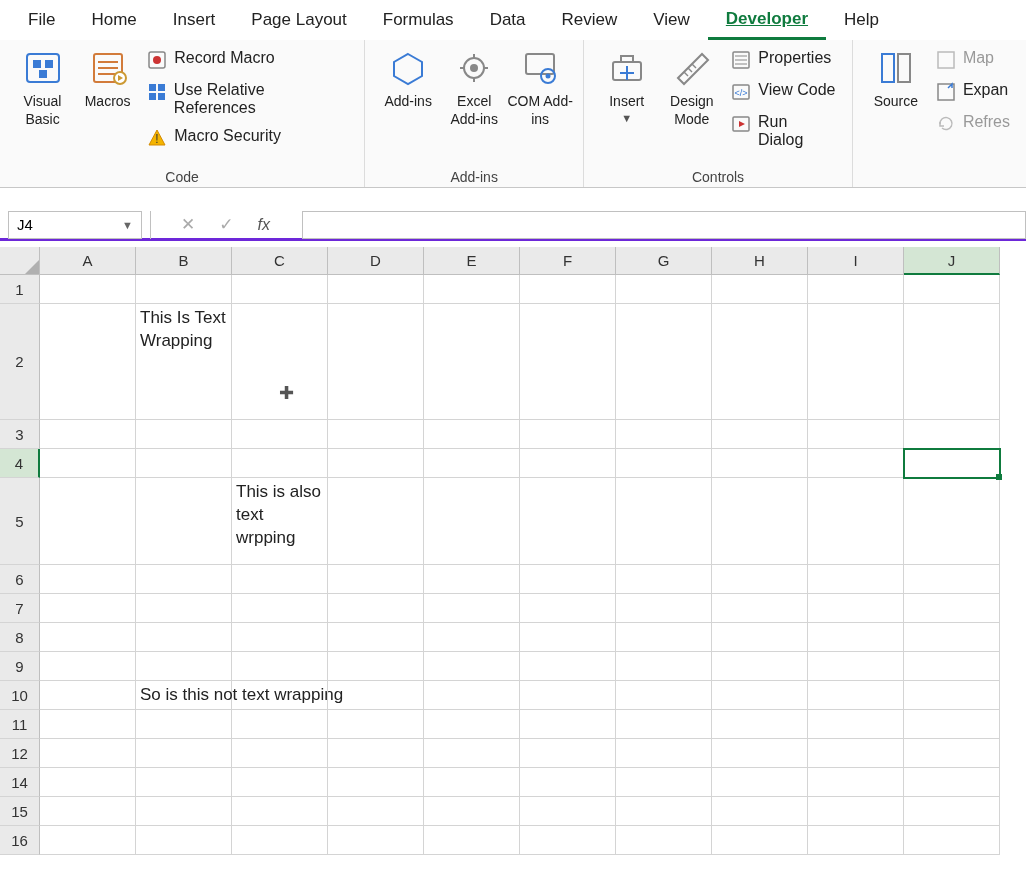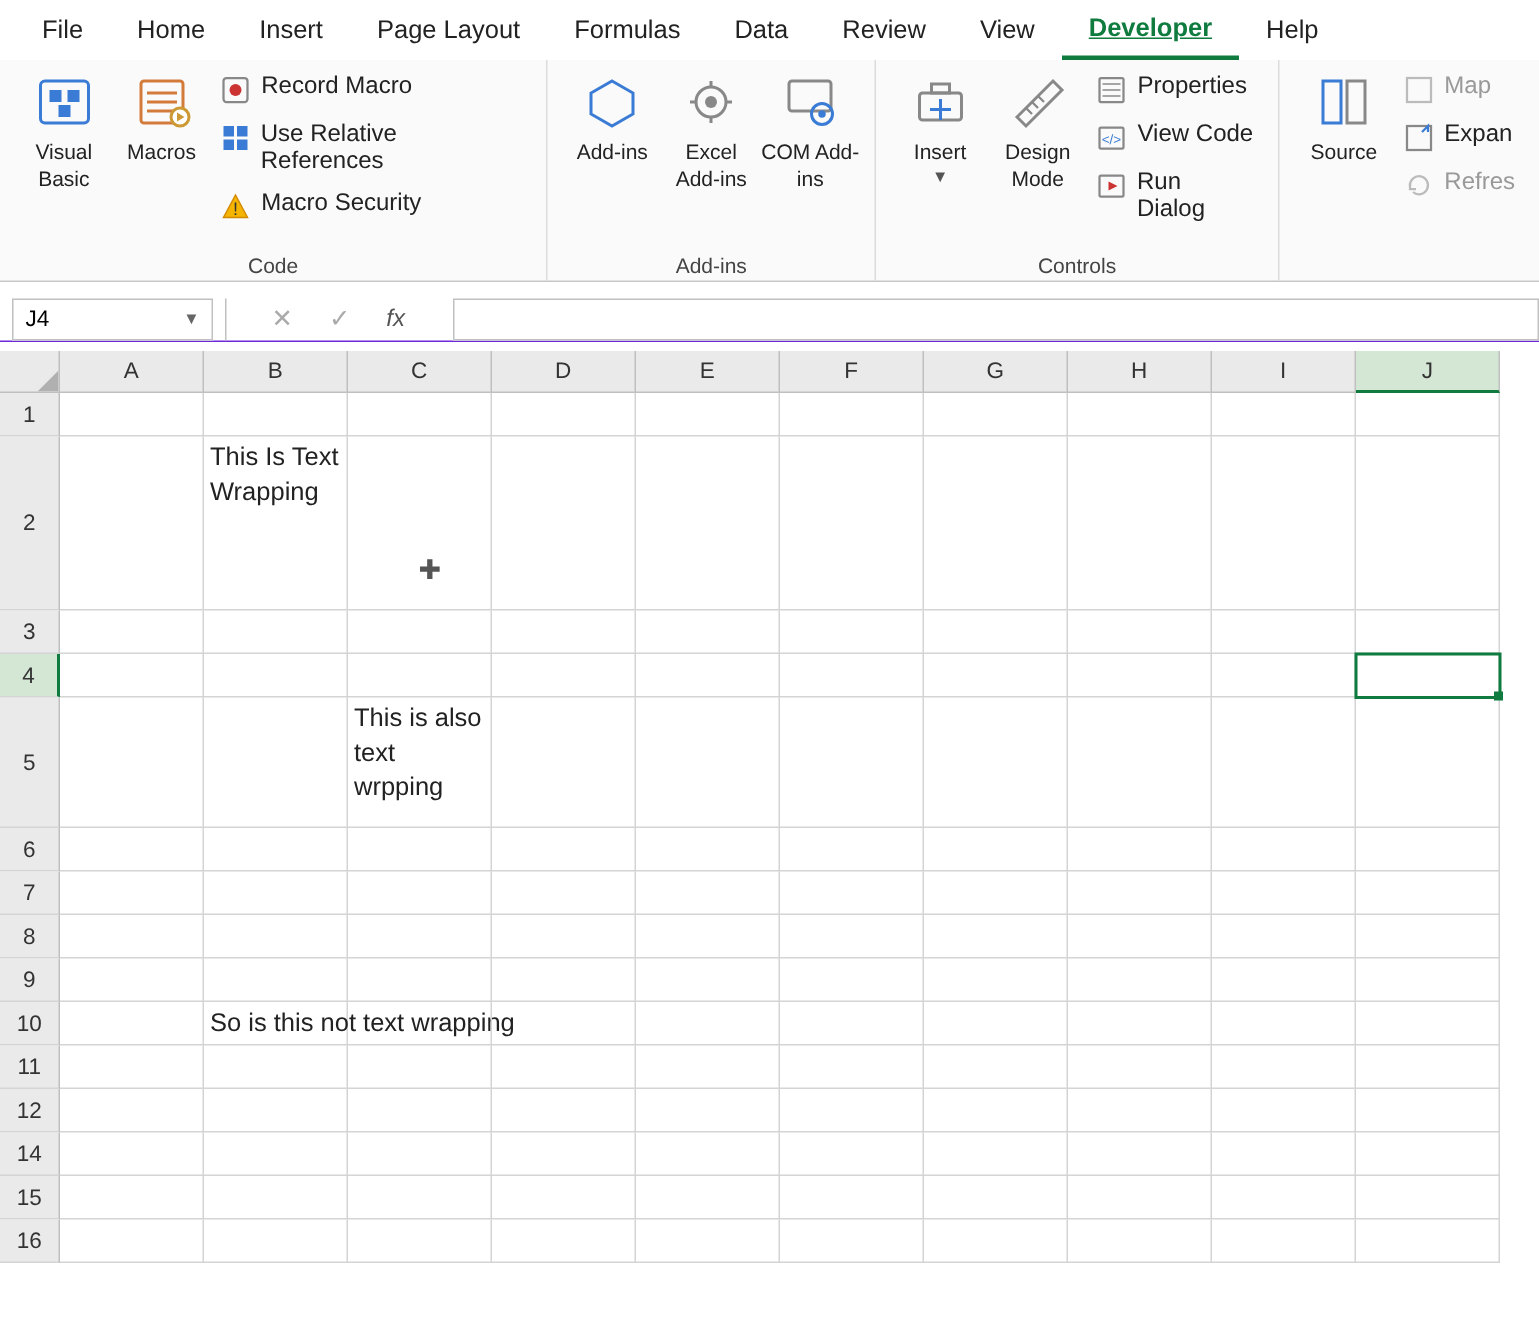--- a/index.html
+++ b/index.html
@@ -17,21 +17,21 @@
 .ribbon-group .group-label { font-size: 14px; color: #444; padding-top: 6px; }
 .big-btn { display: flex; flex-direction: column; align-items: center; justify-content: center; width: 66px; padding-top: 4px; cursor: pointer; }
 .big-btn .icon { width: 40px; height: 40px; display: flex; align-items: center; justify-content: center; }
 .big-btn .label { font-size: 14px; color: #222; text-align: center; line-height: 1.3; margin-top: 4px; }
 .vlist { display: flex; flex-direction: column; justify-content: center; }
 .small-btn { display: flex; padding: 5px 6px; cursor: pointer; font-size: 16px; color: #222; }
 .small-btn .icon { width: 22px; height: 22px; margin-right: 6px; display: flex; align-items: center; justify-content: center; }
 .chevron-down { font-size: 11px; color: #555; margin-top: 2px; }
 
 
-.formula-bar { display: flex; align-items: center; height: 30px; border-bottom: 1px solid #6d28d9; background: #fff; margin-top: 10px; margin-bottom: 6px; }
+.formula-bar { display: flex; align-items: center; height: 30px; border-bottom: 3px solid #6d28d9; background: #fff; margin-top: 23px; margin-bottom: 6px; }
 .namebox { width: 134px; border: 1px solid #c0c0c0; height: 28px; display: flex; align-items: center; padding: 0 8px; font-size: 15px; margin-left: 8px; background: #fff; }
 .namebox .dd { margin-left: auto; color: #666; font-size: 11px; }
 .fx-controls { display: flex; align-items: center; padding: 0 22px; gap: 24px; }
 .fx-controls .ctl { color: #aaa; font-size: 17px; cursor: pointer; }
 .fx-label { font-style: italic; font-size: 16px; color: #555; margin-right: 10px; }
 .formula-input { flex: 1; border: 1px solid #c0c0c0; height: 28px; padding: 0 8px; font-size: 15px; background: #fff; }
 
 
 .grid { position: relative; background: #fff; }
 .colheaders { display: flex; position: sticky; top: 0; }

